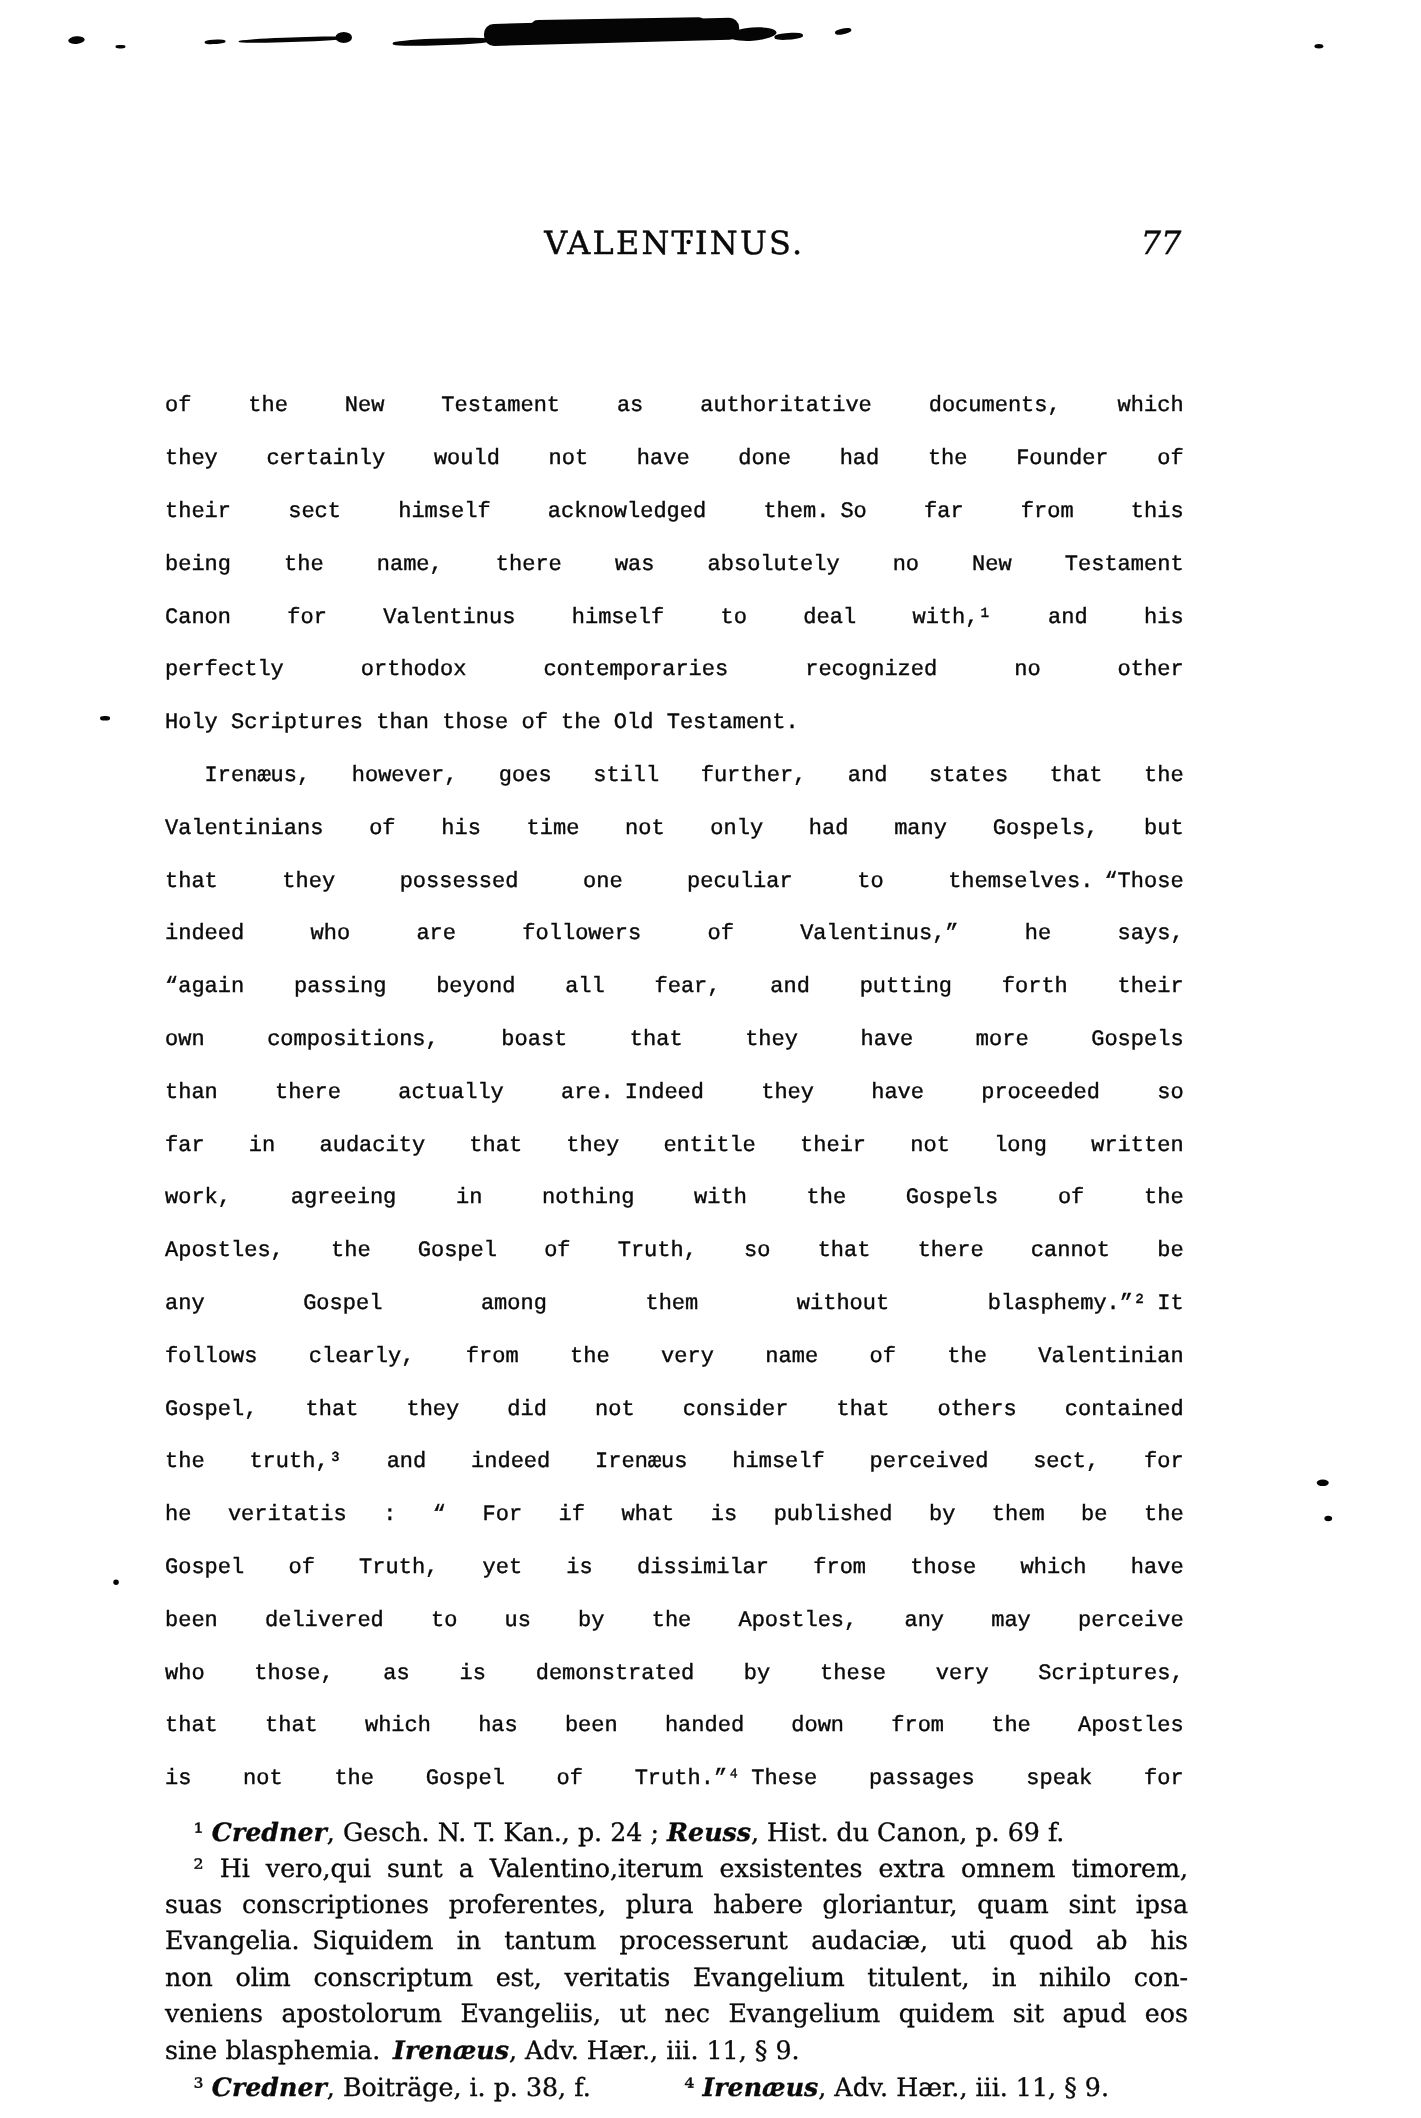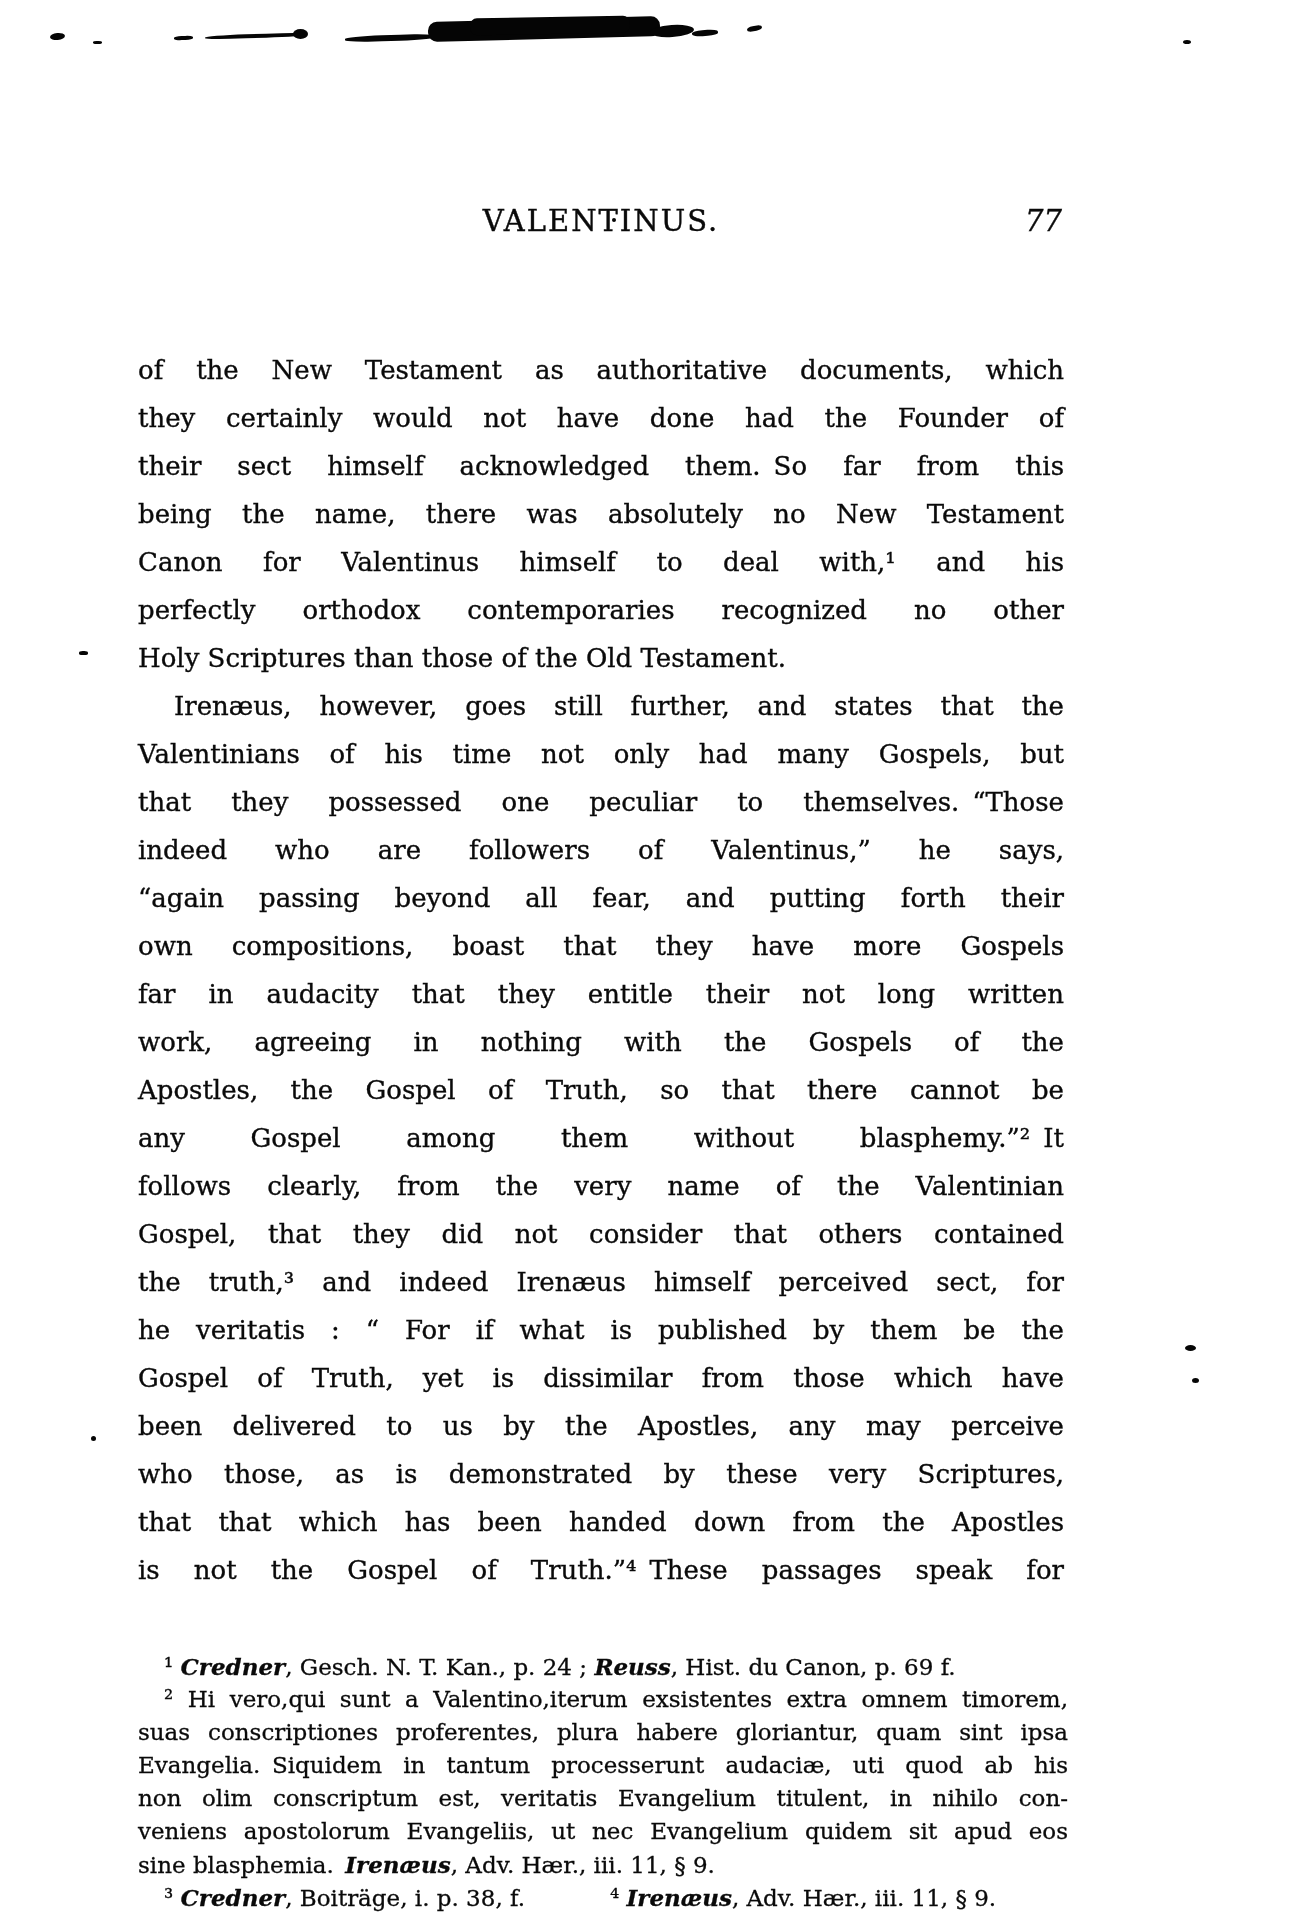--- a/index.html
+++ b/index.html
@@ -12,20 +12,21 @@
     height: 1925px;
     position: relative;
     overflow: hidden;
     font-family: "DejaVu Serif", "Liberation Serif", serif;
     color: #0a0a0a;
   }
   .page {
     position: absolute;
     inset: 0;
     background: #ffffff;
+    margin-left: 12px;
   }
   .running-header {
     position: absolute;
     left: 138px;
     top: 204px;
     width: 926px;
     height: 42px;
   }
   .header-title {
     position: absolute;
@@ -45,27 +46,28 @@
     font-style: italic;
     -webkit-text-stroke: 0.4px #0a0a0a;
   }
   .page-body {
     position: absolute;
     left: 138px;
     top: 346px;
     width: 926px;
   }
   .text-line {
-    font-size: 26px;
+    font-size: 20px;
     line-height: 48px;
     height: 48px;
     text-align: justify;
     text-align-last: justify;
     -webkit-text-stroke: 0.35px #0a0a0a;
     white-space: normal;
+    font-family: Liberation Mono, monospace;
   }
   .text-line.no-justify {
     text-align-last: left;
   }
   .text-line.indent {
     text-indent: 36px;
   }
   .footnotes {
     position: absolute;
     left: 138px;
@@ -139,20 +141,21 @@
         <div class="text-line">perfectly orthodox contemporaries recognized no other</div>
         <div class="text-line no-justify">Holy Scriptures than those of the Old Testament.</div>
       </div>
       <div class="paragraph">
         <div class="text-line indent">Irenæus, however, goes still further, and states that the</div>
         <div class="text-line">Valentinians of his time not only had many Gospels, but</div>
         <div class="text-line">that they possessed one peculiar to themselves. “Those</div>
         <div class="text-line">indeed who are followers of Valentinus,” he says,</div>
         <div class="text-line">“again passing beyond all fear, and putting forth their</div>
         <div class="text-line">own compositions, boast that they have more Gospels</div>
+        <div class="text-line">than there actually are. Indeed they have proceeded so</div>
         <div class="text-line">far in audacity that they entitle their not long written</div>
         <div class="text-line">work, agreeing in nothing with the Gospels of the</div>
         <div class="text-line">Apostles, the Gospel of Truth, so that there cannot be</div>
         <div class="text-line">any Gospel among them without blasphemy.”² It</div>
         <div class="text-line">follows clearly, from the very name of the Valentinian</div>
         <div class="text-line">Gospel, that they did not consider that others contained</div>
         <div class="text-line">the truth,³ and indeed Irenæus himself perceived sect, for</div>
         <div class="text-line">he veritatis : “ For if what is published by them be the</div>
         <div class="text-line">Gospel of Truth, yet is dissimilar from those which have</div>
         <div class="text-line">been delivered to us by the Apostles, any may perceive</div>

